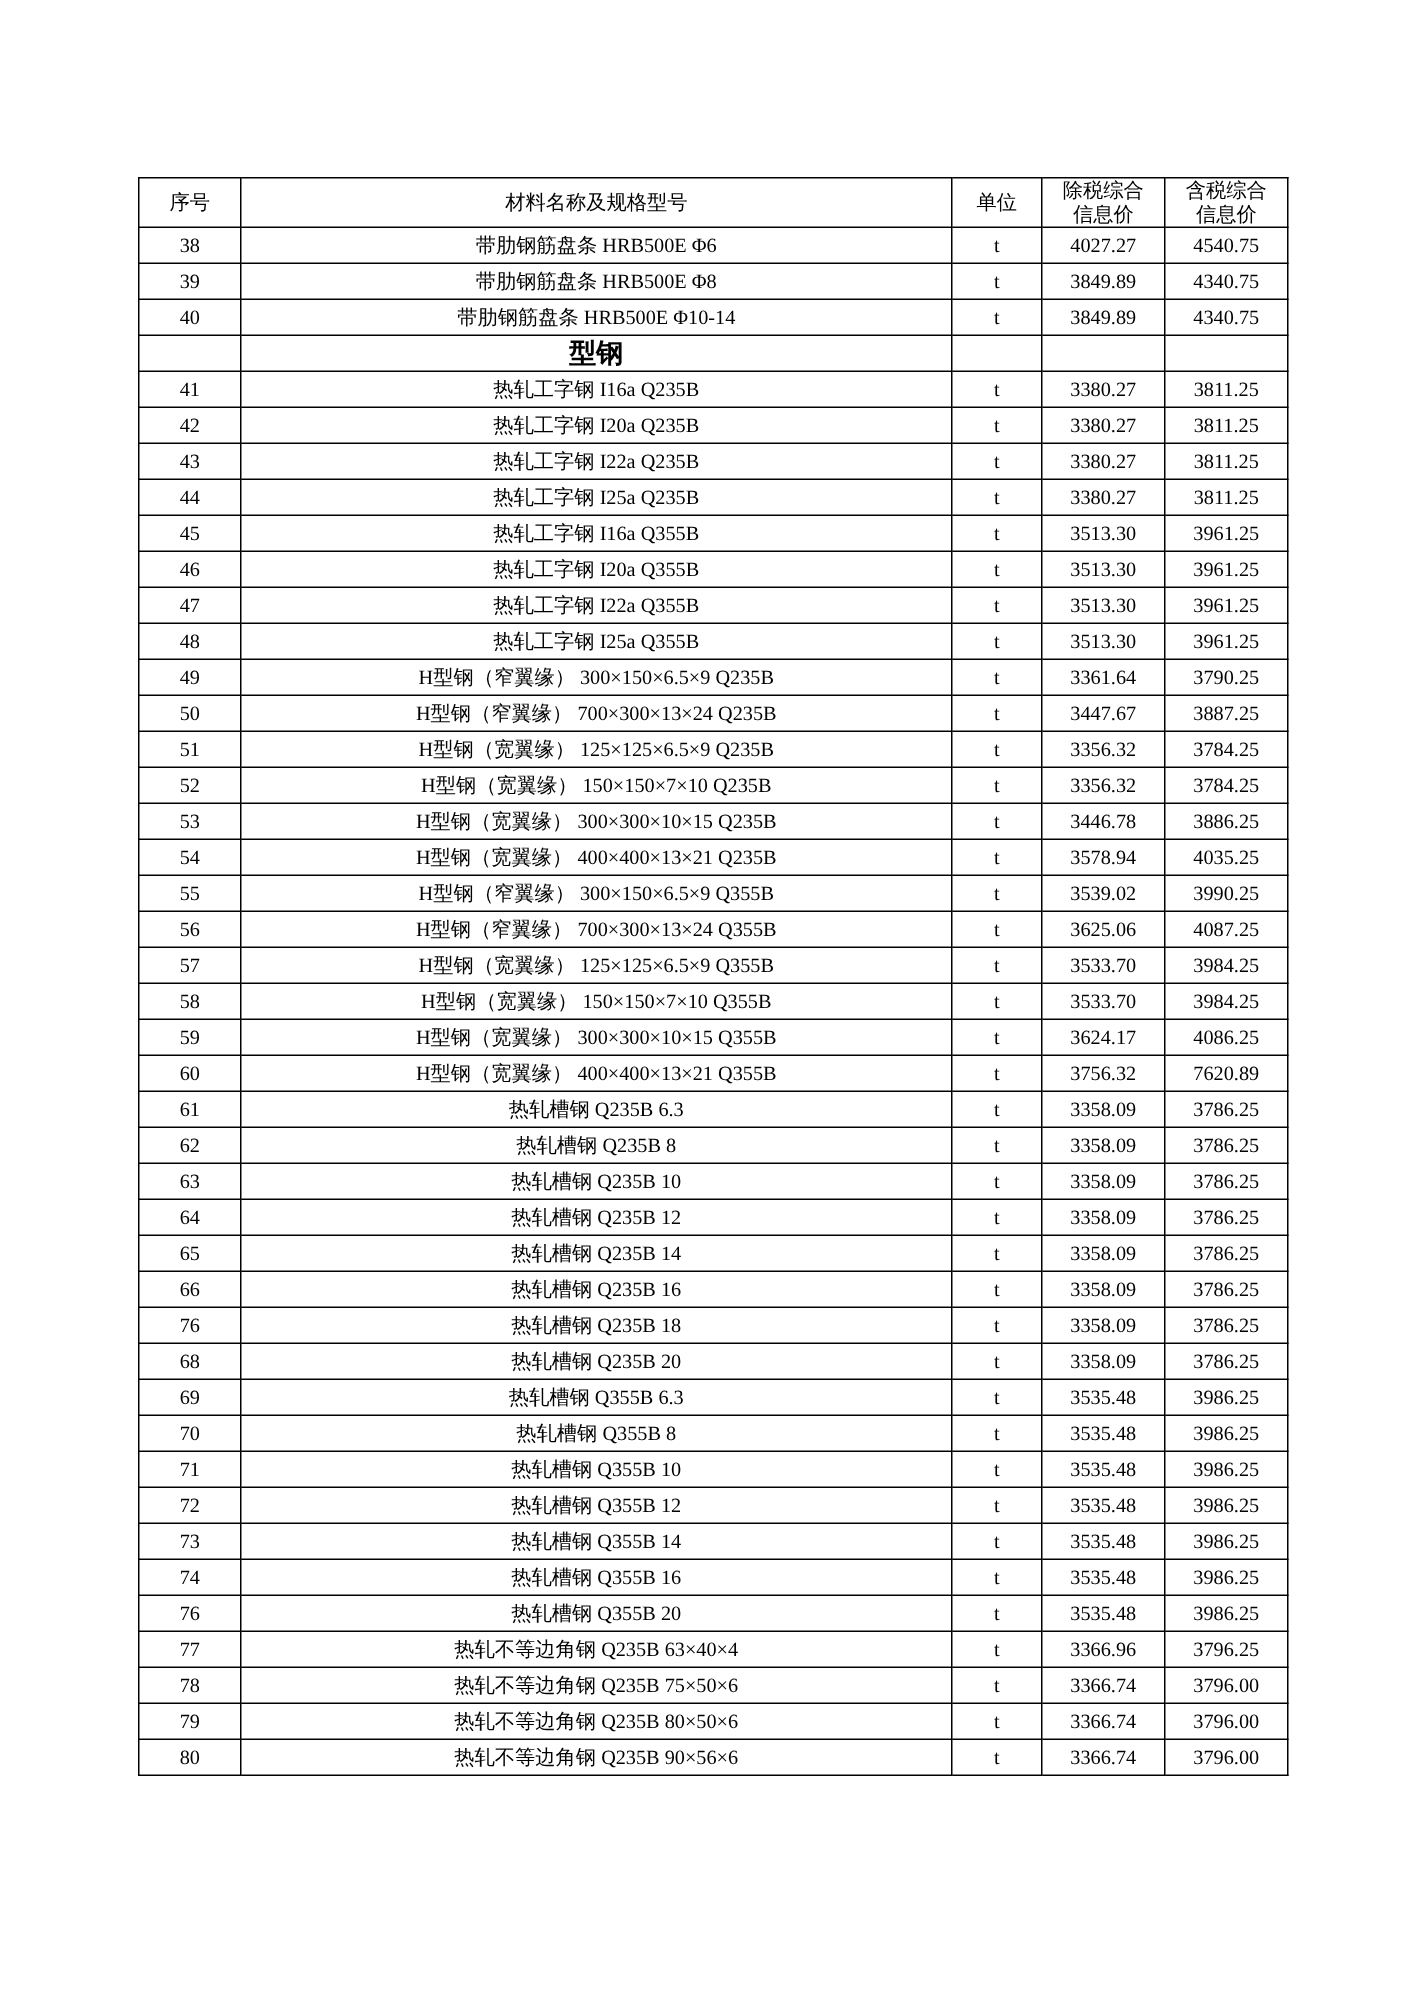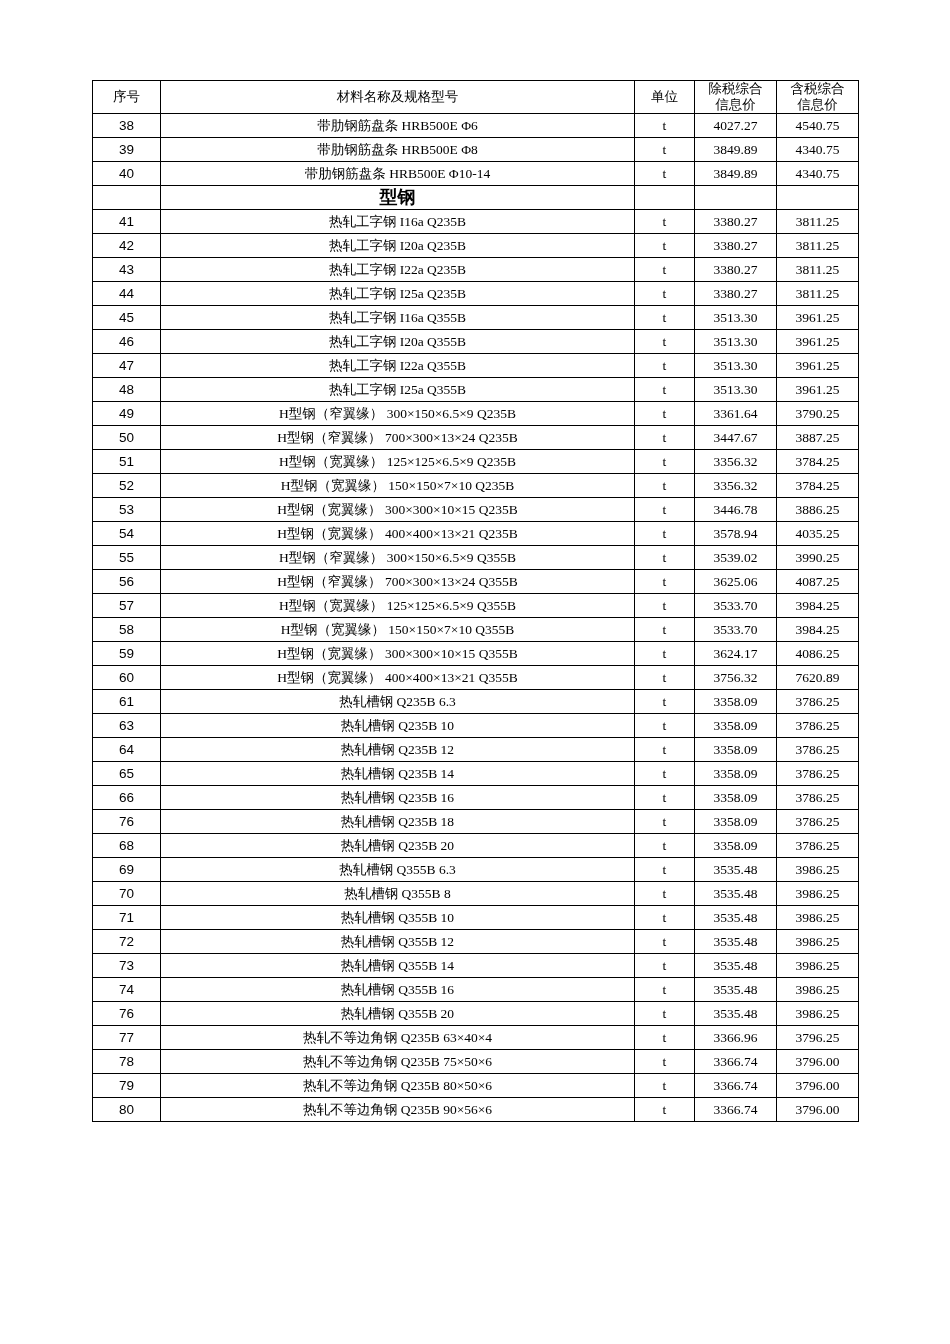--- a/index.html
+++ b/index.html
@@ -11,21 +11,21 @@
     width: 950px;
     height: 1344px;
     font-family: "Liberation Serif", "DejaVu Serif", serif;
     color: #000000;
     position: relative;
   }
   .page {
     width: 950px;
     height: 1344px;
     box-sizing: border-box;
-    padding: 80px 92px 0 92px;
+    padding: 118px 92px 0 92px;
     position: relative;
   }
   table.price-table {
     border-collapse: collapse;
     width: 766px;
     table-layout: fixed;
   }
   table.price-table th,
   table.price-table td {
     border: 1px solid #000000;
@@ -47,21 +47,21 @@
     height: 44px;
     font-size: 14px;
   }
   thead th .hdr2 {
     display: block;
     line-height: 1.18;
   }
   td.seq {
     text-align: center;
     font-size: 14px;
-    font-family: Liberation Sans, sans-serif;
+    font-family: Liberation Serif, serif;
   }
   td.name {
     text-align: center;
     padding-left: 6px;
     font-size: 13.5px;
     margin-left: 20px;
   }
   td.unit {
     text-align: center;
     font-size: 13.5px;
@@ -286,20 +286,27 @@
           <td class="price">7620.89</td>
         </tr>
         <tr>
           <td class="seq">61</td>
           <td class="name">热轧槽钢  Q235B 6.3</td>
           <td class="unit">t</td>
           <td class="price">3358.09</td>
           <td class="price">3786.25</td>
         </tr>
         <tr>
+          <td class="seq">62</td>
+          <td class="name">热轧槽钢  Q235B 8</td>
+          <td class="unit">t</td>
+          <td class="price">3358.09</td>
+          <td class="price">3786.25</td>
+        </tr>
+        <tr>
           <td class="seq">63</td>
           <td class="name">热轧槽钢  Q235B 10</td>
           <td class="unit">t</td>
           <td class="price">3358.09</td>
           <td class="price">3786.25</td>
         </tr>
         <tr>
           <td class="seq">64</td>
           <td class="name">热轧槽钢  Q235B 12</td>
           <td class="unit">t</td>

